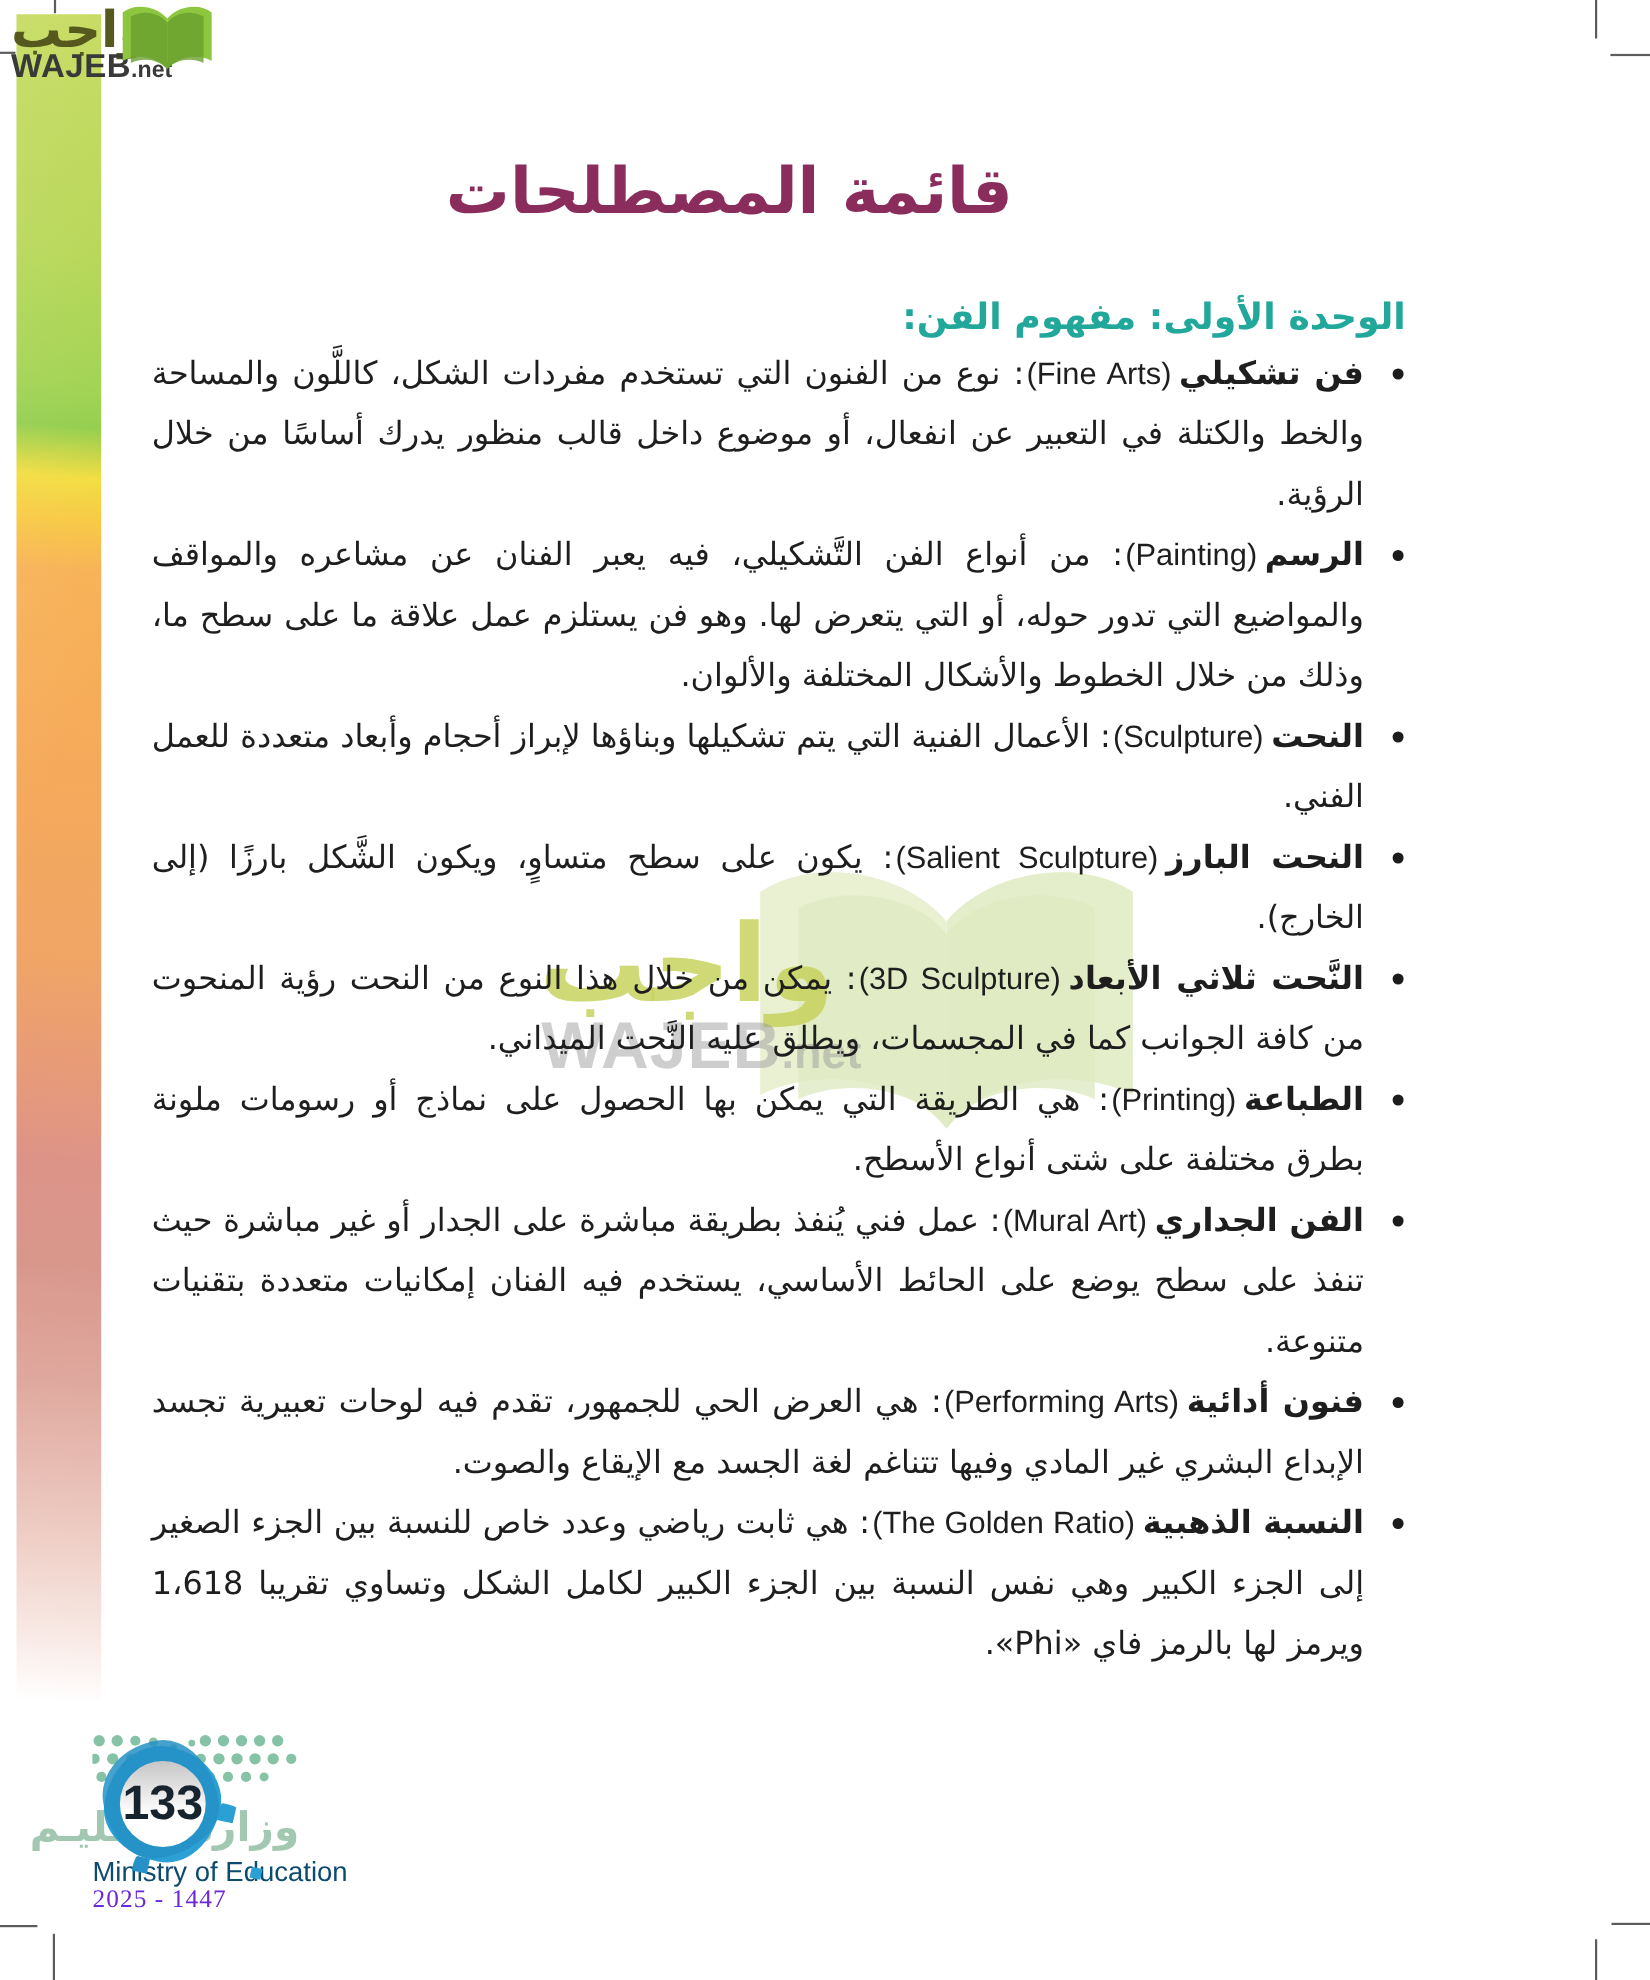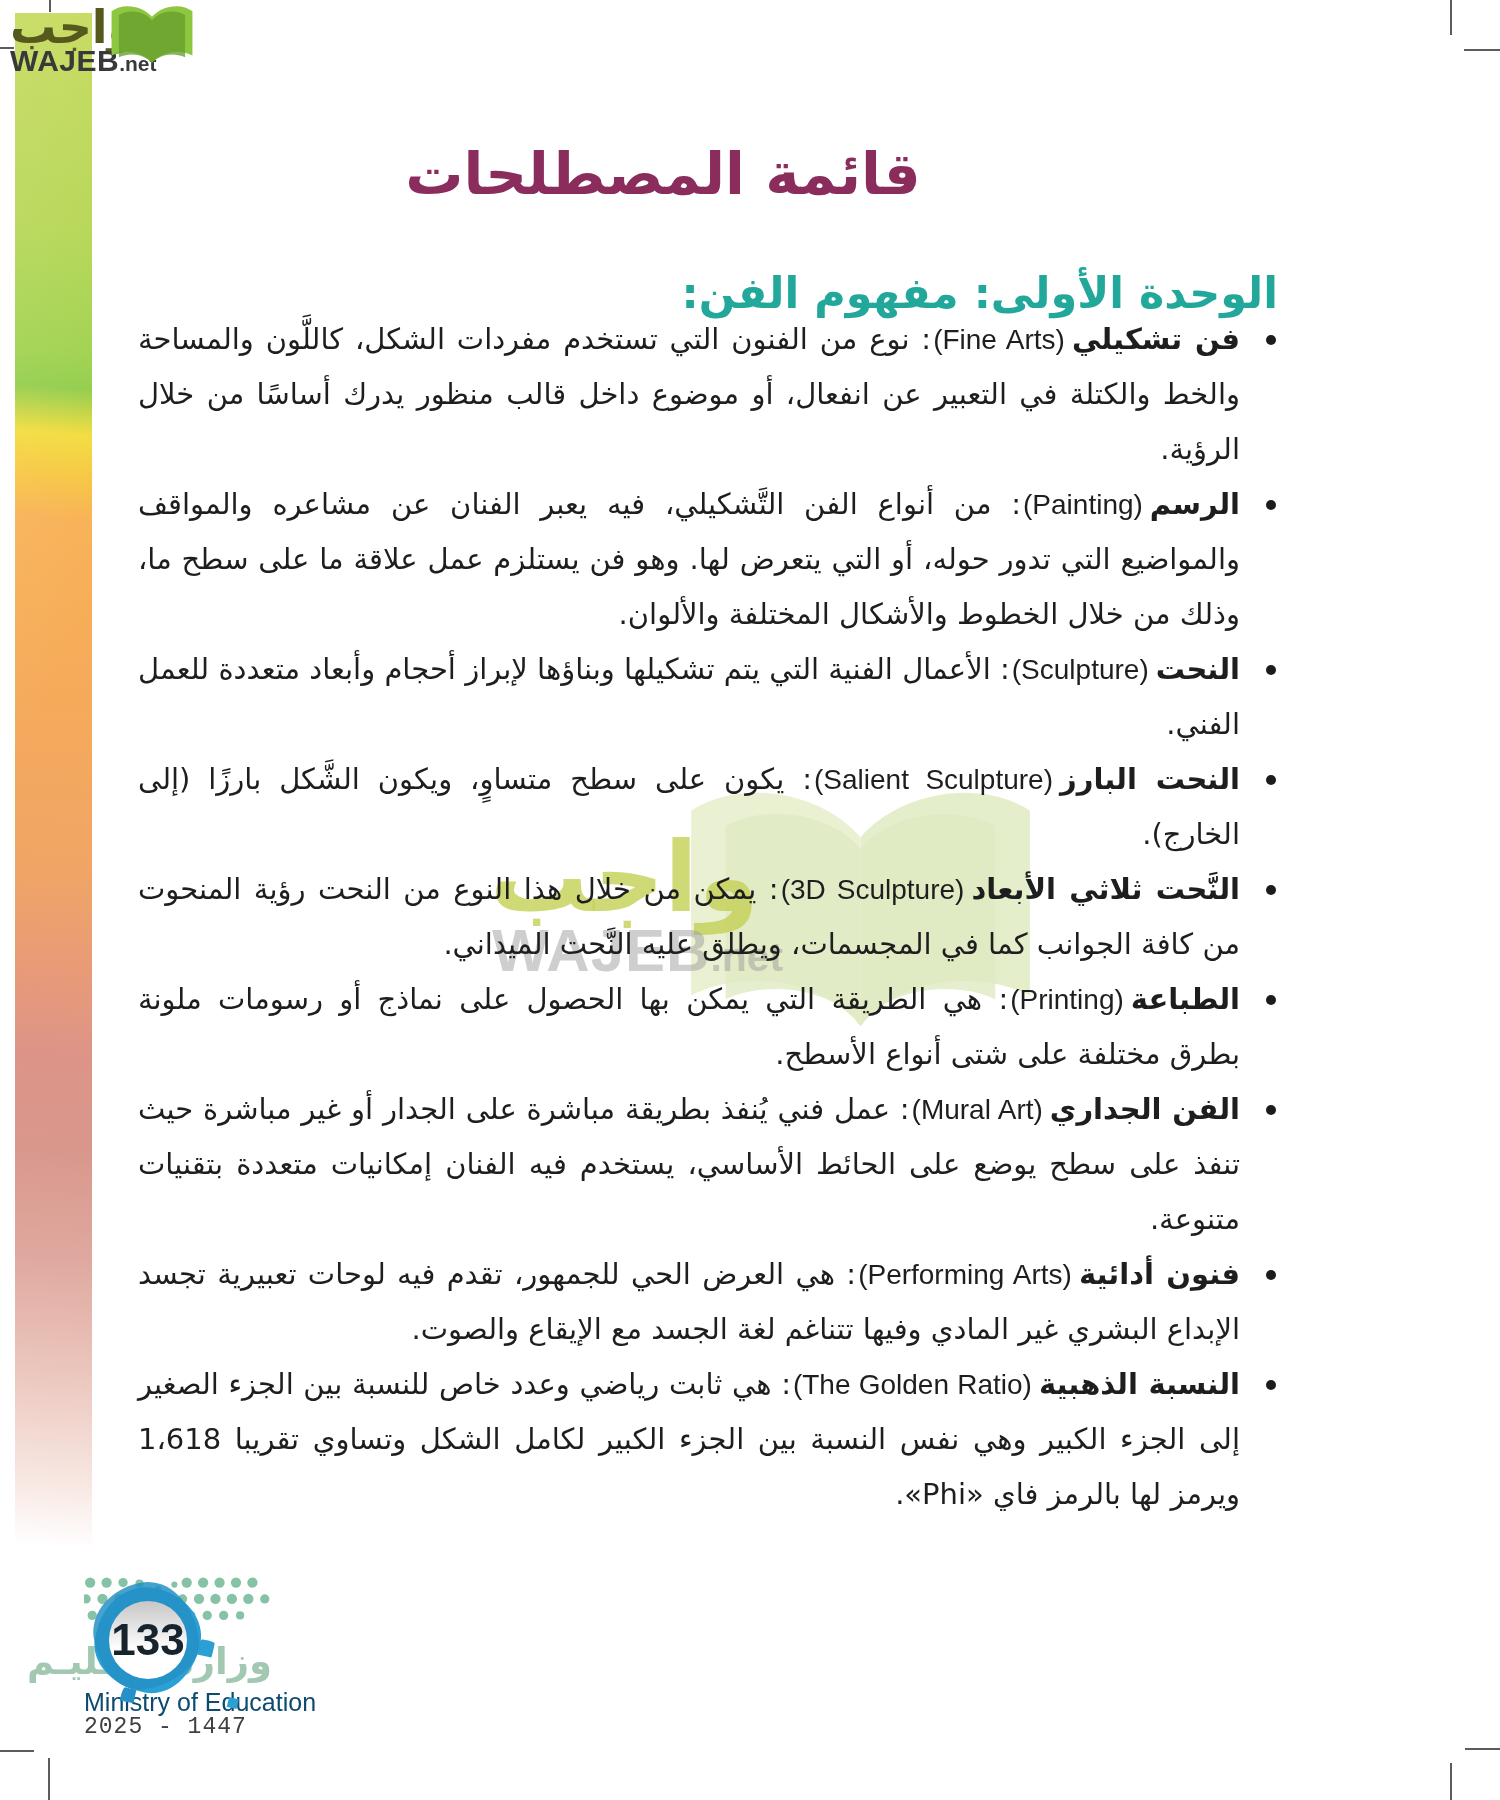--- a/index.html
+++ b/index.html
@@ -32,21 +32,21 @@
   .corner-logo{position:absolute;left:10px;top:4px;z-index:5;direction:ltr;}
   .corner-logo .ar{font-size:46px;font-weight:bold;color:#55591d;line-height:1.0;letter-spacing:1px;}
   .corner-logo .en{margin-top:-6px;color:#393939;font-family:"Liberation Sans",sans-serif;}
   .corner-logo .en b{font-size:30px;letter-spacing:.5px;}
   .corner-logo .en i{font-style:normal;font-size:21px;font-weight:bold;}
   .corner-book{position:absolute;left:96px;top:0px;width:92px;height:68px;}
 
   
   .page-title{position:absolute;left:663px;top:140px;transform:translateX(-50%);
     font-size:58px;font-weight:bold;color:#8b2d5c;white-space:nowrap;z-index:2;}
-  .section-heading{position:absolute;right:222px;top:268px;font-size:43px;font-weight:bold;
+  .section-heading{position:absolute;right:222px;top:268px;font-size:33px;font-weight:bold;
     color:#22a79b;z-index:2;direction:rtl;}
 
   
   .terms{position:absolute;right:260px;top:312px;width:1102px;z-index:2;direction:rtl;
     font-size:29px;line-height:55px;color:#1e1e1e;}
   .term-item{position:relative;text-align:justify;}
   .term-item .bullet{position:absolute;right:-36px;top:23px;width:10px;height:10px;
     border-radius:50%;background:#1c1c1c;}
   .term-item b{font-weight:bold;}
   .term-item bdi{font-family:"Liberation Sans",sans-serif;font-size:28px;margin-right:7px;margin-left:2px;}
@@ -59,22 +59,22 @@
     font-family:"Liberation Sans",sans-serif;color:rgba(158,158,158,.5);}
   .wm-en b{font-size:60px;letter-spacing:1px;}
   .wm-en i{font-style:normal;font-weight:bold;font-size:41px;}
 
   
   .moe-dots{position:absolute;left:84px;top:1576px;width:190px;height:50px;z-index:1;}
   .moe-wordmark{position:absolute;left:84px;top:1640px;width:188px;z-index:1;direction:rtl;
     font-size:37px;font-weight:bold;color:#a2c8b2;white-space:nowrap;}
   .moe-en{position:absolute;left:84px;top:1688px;z-index:1;font-size:25px;color:#0c4a6e;
     font-family:"Liberation Sans",sans-serif;}
-  .moe-years{position:absolute;left:84px;top:1714px;z-index:1;font-size:23px;color:#404040;
-    font-family:Liberation Mono, monospace;letter-spacing:1px;}
+  .moe-years{position:absolute;left:84px;top:1714px;z-index:1;font-size:23px;color:#6d28d9;
+    font-family:Liberation Serif, serif;letter-spacing:1px;}
   .badge-ring{position:absolute;left:96px;top:1588px;width:104px;height:104px;z-index:2;
     background:#2aa0d4;border-radius:47% 53% 44% 56% / 55% 45% 58% 42%;transform:rotate(12deg);
     box-shadow:58px -4px 0 -44px #2aa0d4,-8px 58px 0 -45px #2591c6,96px 44px 0 -47px #2aa0d4;}
   .badge-ring::before{content:"";position:absolute;inset:-5px 3px 3px -3px;background:#2591c6;
     border-radius:55% 45% 60% 40% / 45% 60% 40% 55%;transform:rotate(-20deg);opacity:.85;}
   .badge-core{position:absolute;left:109px;top:1601px;width:78px;height:78px;border-radius:50%;
     z-index:3;background:linear-gradient(180deg,#c6c6c6 0%,#ffffff 62%);
     display:flex;align-items:center;justify-content:center;}
   .badge-core span{font-size:44px;font-weight:bold;color:#17242e;
     font-family:"Liberation Sans",sans-serif;}

